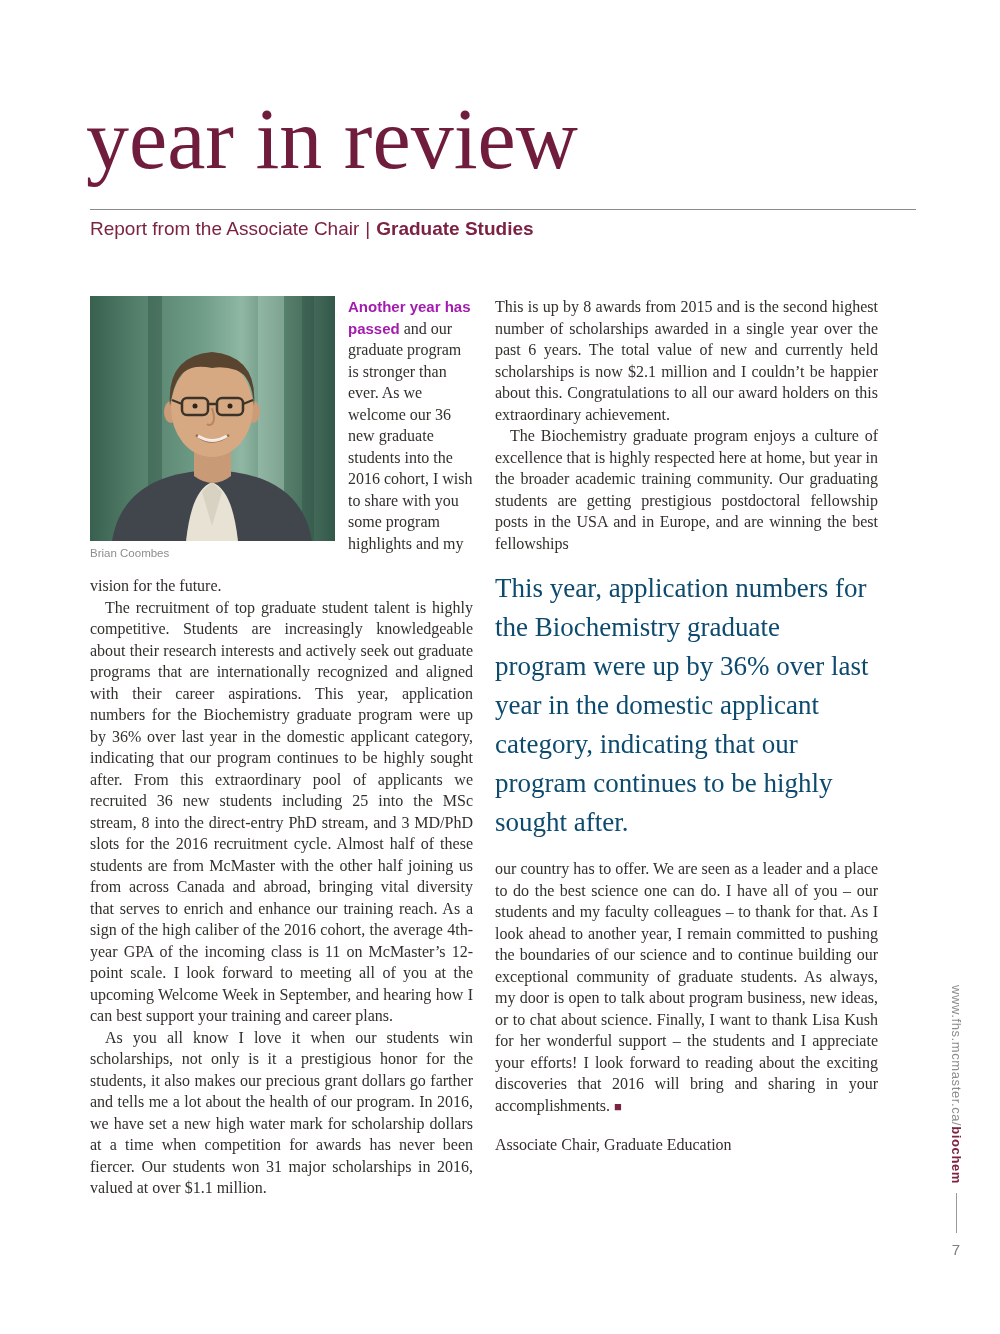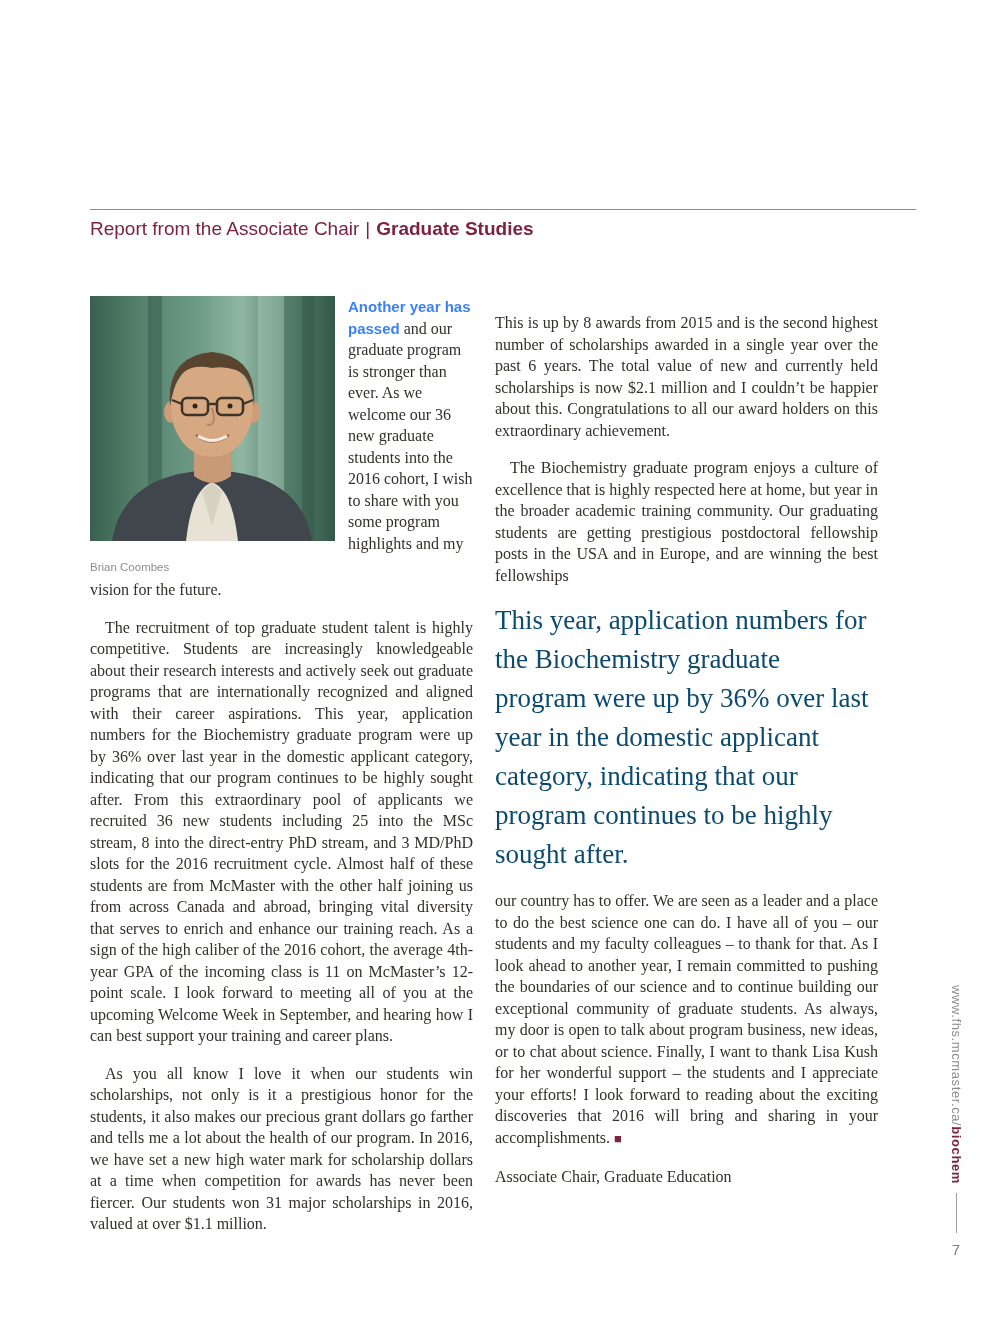--- a/index.html
+++ b/index.html
@@ -14,49 +14,50 @@
   }
   .header-rule { position:absolute; left:90px; top:209px; width:826px; height:1px; background:#8c8c8c; }
   .subtitle {
     position:absolute; left:90px; top:218px;
     font-family:"Liberation Sans", sans-serif; font-size:19px; color:#7c2242;
   }
   .subtitle .sep { margin:0 6px; }
   .subtitle .bold { font-weight:700; }
   .columns { position:absolute; left:90px; top:296px; width:788px; display:flex; gap:22px; }
   .col { width:383px; }
-  .body-text { font-size:16px; line-height:21.5px; text-align:justify;margin-top:16px; }
+  .body-text { font-size:16px; line-height:21.5px; text-align:justify; }
   .indent { text-indent:15px; }
   .intro-row { display:flex; gap:13px; }
   .photo-fig { width:245px; flex:0 0 245px; }
   .photo-fig svg { display:block; }
-  .photo-caption { font-family:"Liberation Sans", sans-serif; font-size:11.5px; color:#8d8d8d; margin-top:20px; }
+  .photo-caption { font-family:"Liberation Sans", sans-serif; font-size:11.5px; color:#8d8d8d; margin-top:6px; }
   .intro-text { flex:1; font-size:16px; line-height:21.5px; text-align:left; }
-  .intro-lead { font-family:"Liberation Sans", sans-serif; font-weight:700; color:#3b82f6; font-size:15px; }
-  .after-photo { margin-top:6px; }
+  .intro-lead { font-family:"Liberation Sans", sans-serif; font-weight:700; color:#a21caf; font-size:15px; }
+  .after-photo { margin-top:16px; }
   .pull-quote {
     font-size:27px; line-height:39px; color:#0c4a6e; margin:15px 0 16px; text-align:left;
     font-family:"Liberation Serif", serif;
   }
   .end-mark { color:#7c2242; font-size:13px; }
   .signature { margin-top:17px; font-size:16px; line-height:21.5px; }
   .sidebar { position:absolute; left:938px; top:985px; width:36px; display:flex; flex-direction:column; align-items:center; }
   .vertical-url {
     writing-mode:vertical-rl; font-family:"Liberation Sans", sans-serif;
     font-size:13px; letter-spacing:0.6px; color:#8c8c8c; white-space:nowrap;
   }
   .vertical-url .brand { font-weight:700; color:#7c2242; }
   .sidebar-divider { width:1px; height:40px; background:#9a9a9a; margin:9px 0 8px; }
   .sidebar-page { font-family:"Liberation Sans", sans-serif; font-size:15px; color:#7d7d7d; }
 </style>
 </head>
 <body>
 
 <div class="page">
 
+  <h1 class="masthead-title">year in review</h1>
 
   <div class="header-rule"></div>
 
   <div class="subtitle">
     <span>Report from the Associate Chair</span><span class="sep">|</span><span class="bold">Graduate Studies</span>
   </div>
 
   <div class="columns">
 
     <div class="col">

